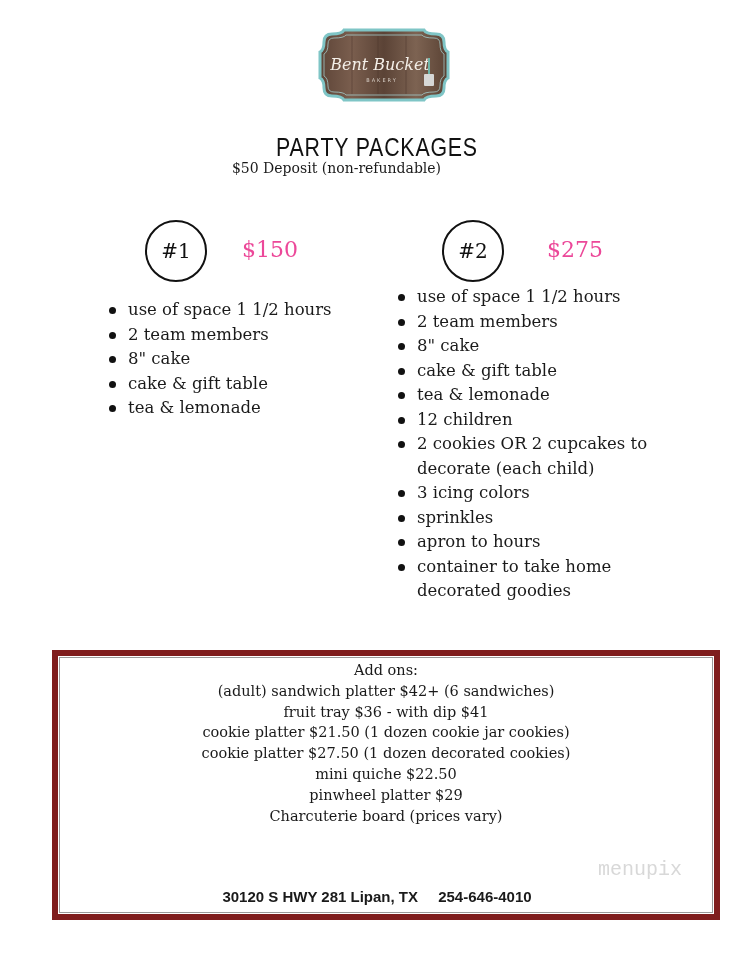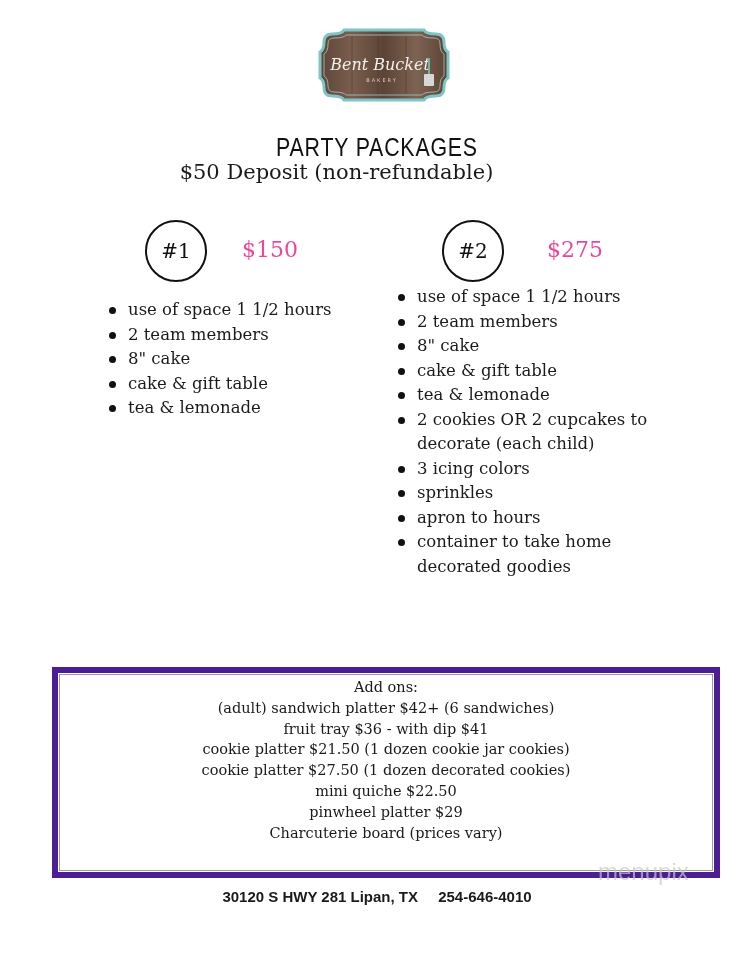--- a/index.html
+++ b/index.html
@@ -36,21 +36,21 @@
       transform: scaleX(0.82);
       transform-origin: 377px 0;
       color: #111;
     }
     .subtitle {
       position: absolute;
       left: 0;
       width: 673px;
       top: 160px;
       text-align: center;
-      font-size: 21px;
+      font-size: 14px;
       color: #1a1a1a;
     }
     .pkg-num {
       position: absolute;
       width: 62px;
       height: 62px;
       border: 2px solid #111;
       border-radius: 50%;
       display: flex;
       align-items: center;
@@ -84,46 +84,46 @@
       top: 9px;
       width: 7px;
       height: 7px;
       border-radius: 50%;
       background: #111;
     }
     .pkg-list li.cont::before { display: none; }
     .addons {
       position: absolute;
       left: 52px;
-      top: 667px;
+      top: 650px;
       width: 668px;
-      height: 211px;
+      height: 270px;
       box-sizing: border-box;
-      border: 6px solid #4c1d95;
+      border: 6px solid #7f1d1d;
       outline: 1px solid #9a9a9a;
       outline-offset: -8px;
       background: #fff;
     }
     .addons-inner {
       position: absolute;
       left: 0;
       right: 0;
       top: 4px;
       text-align: center;
       font-size: 14.5px;
       line-height: 20.8px;
       color: #1a1a1a;
     }
     .addons-inner div { white-space: nowrap; }
     .watermark {
       position: absolute;
       left: 598px;
       top: 858px;
-      font-family: Liberation Sans, sans-serif;
-      font-size: 24px;
+      font-family: Liberation Mono, monospace;
+      font-size: 20px;
       color: rgba(200,200,200,0.7);
       letter-spacing: 0px;
     }
     .footer {
       position: absolute;
       left: 0;
       width: 754px;
       top: 888px;
       text-align: center;
       font-family: "Liberation Sans", sans-serif;
@@ -178,20 +178,21 @@
 <div class="pkg-num" style="left:442px; top:220px;">
   <span>#2</span>
 </div>
 <div class="pkg-price" style="left:547px; top:237px;">$275</div>
 <ul class="pkg-list" style="left:395px; top:285px;">
   <li>use of space 1 1/2 hours</li>
   <li>2 team members</li>
   <li>8" cake</li>
   <li>cake &amp; gift table</li>
   <li>tea &amp; lemonade</li>
+  <li>12 children</li>
   <li>2 cookies OR 2 cupcakes to</li>
   <li class="cont">decorate (each child)</li>
   <li>3 icing colors</li>
   <li>sprinkles</li>
   <li>apron to hours</li>
   <li>container to take home</li>
   <li class="cont">decorated goodies</li>
 </ul>
 
 <div class="addons">

